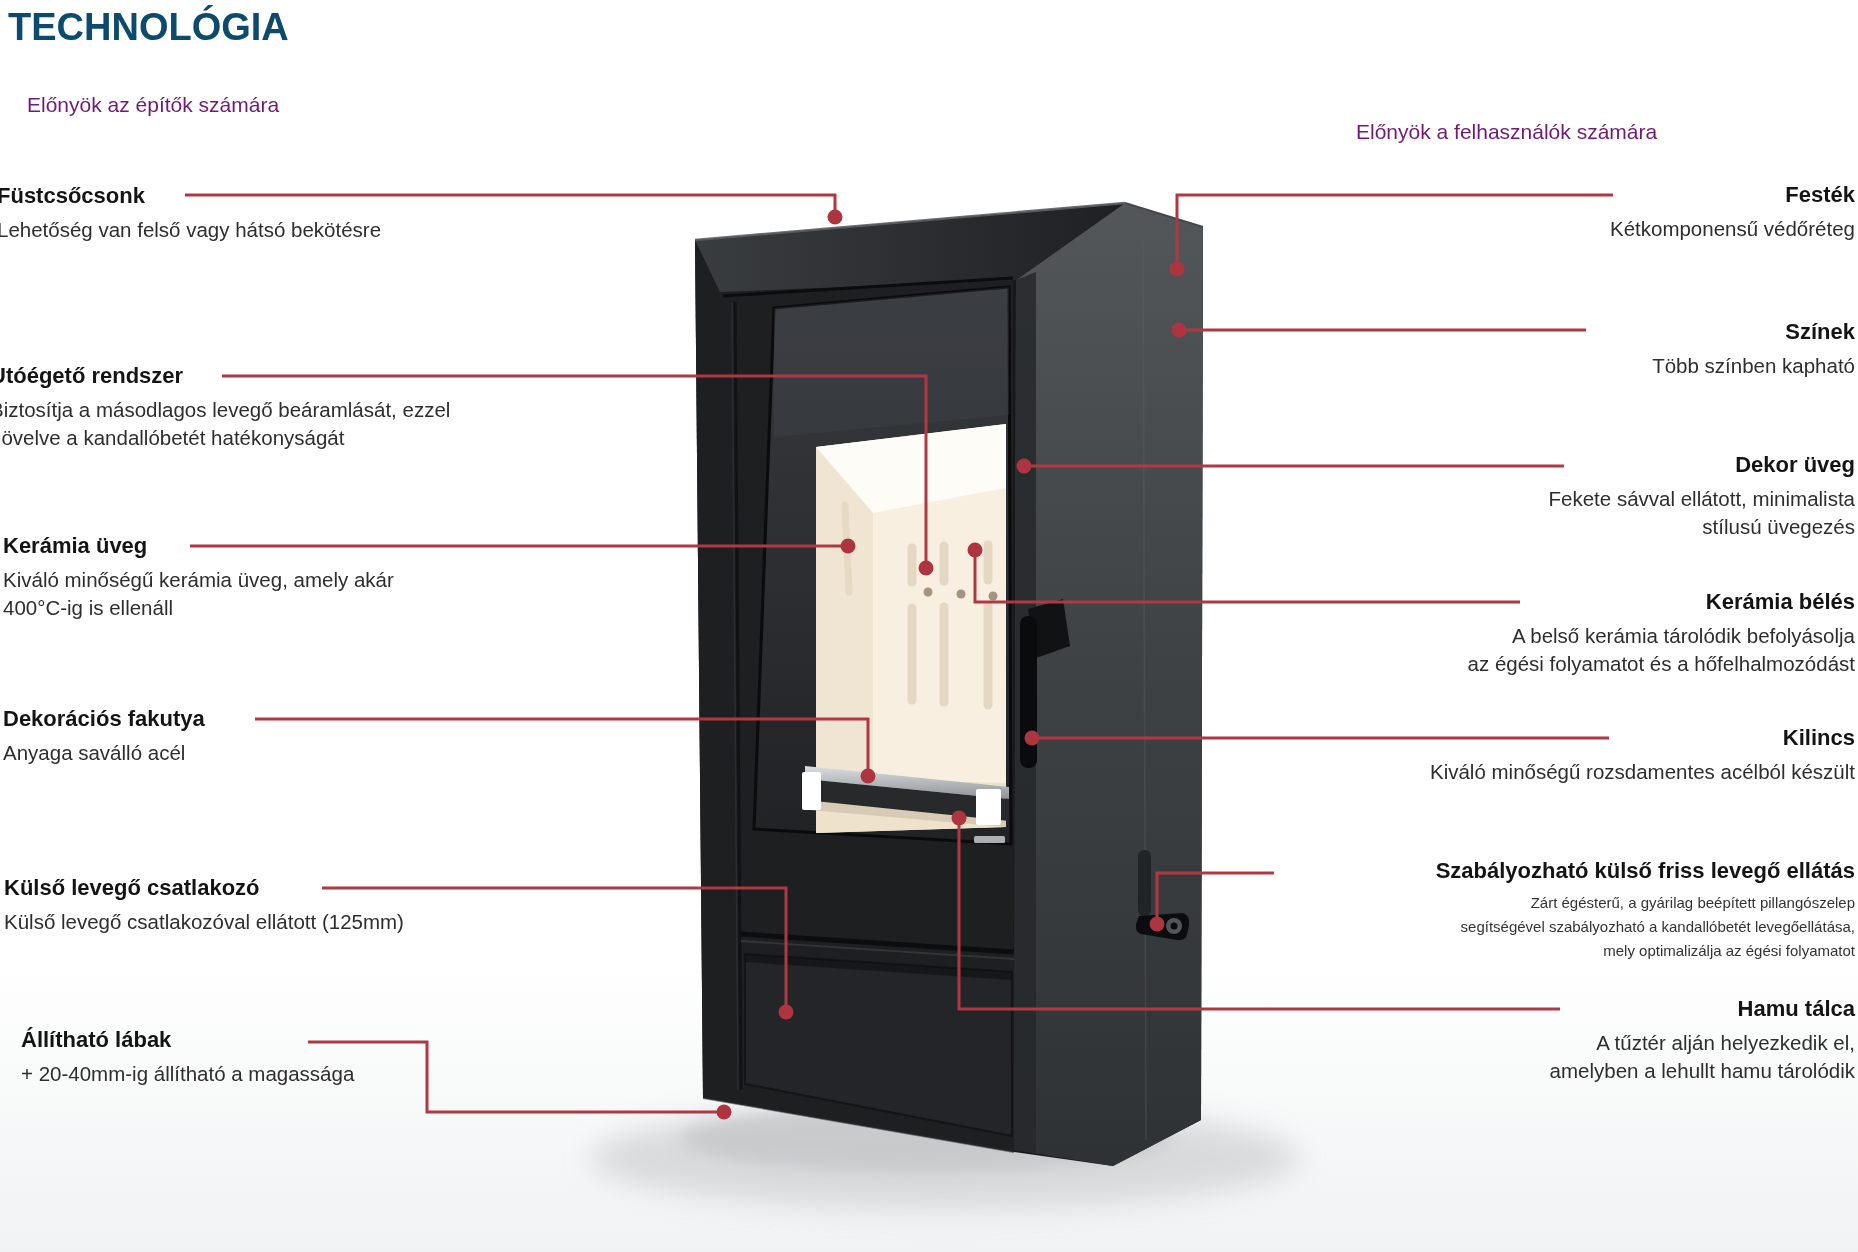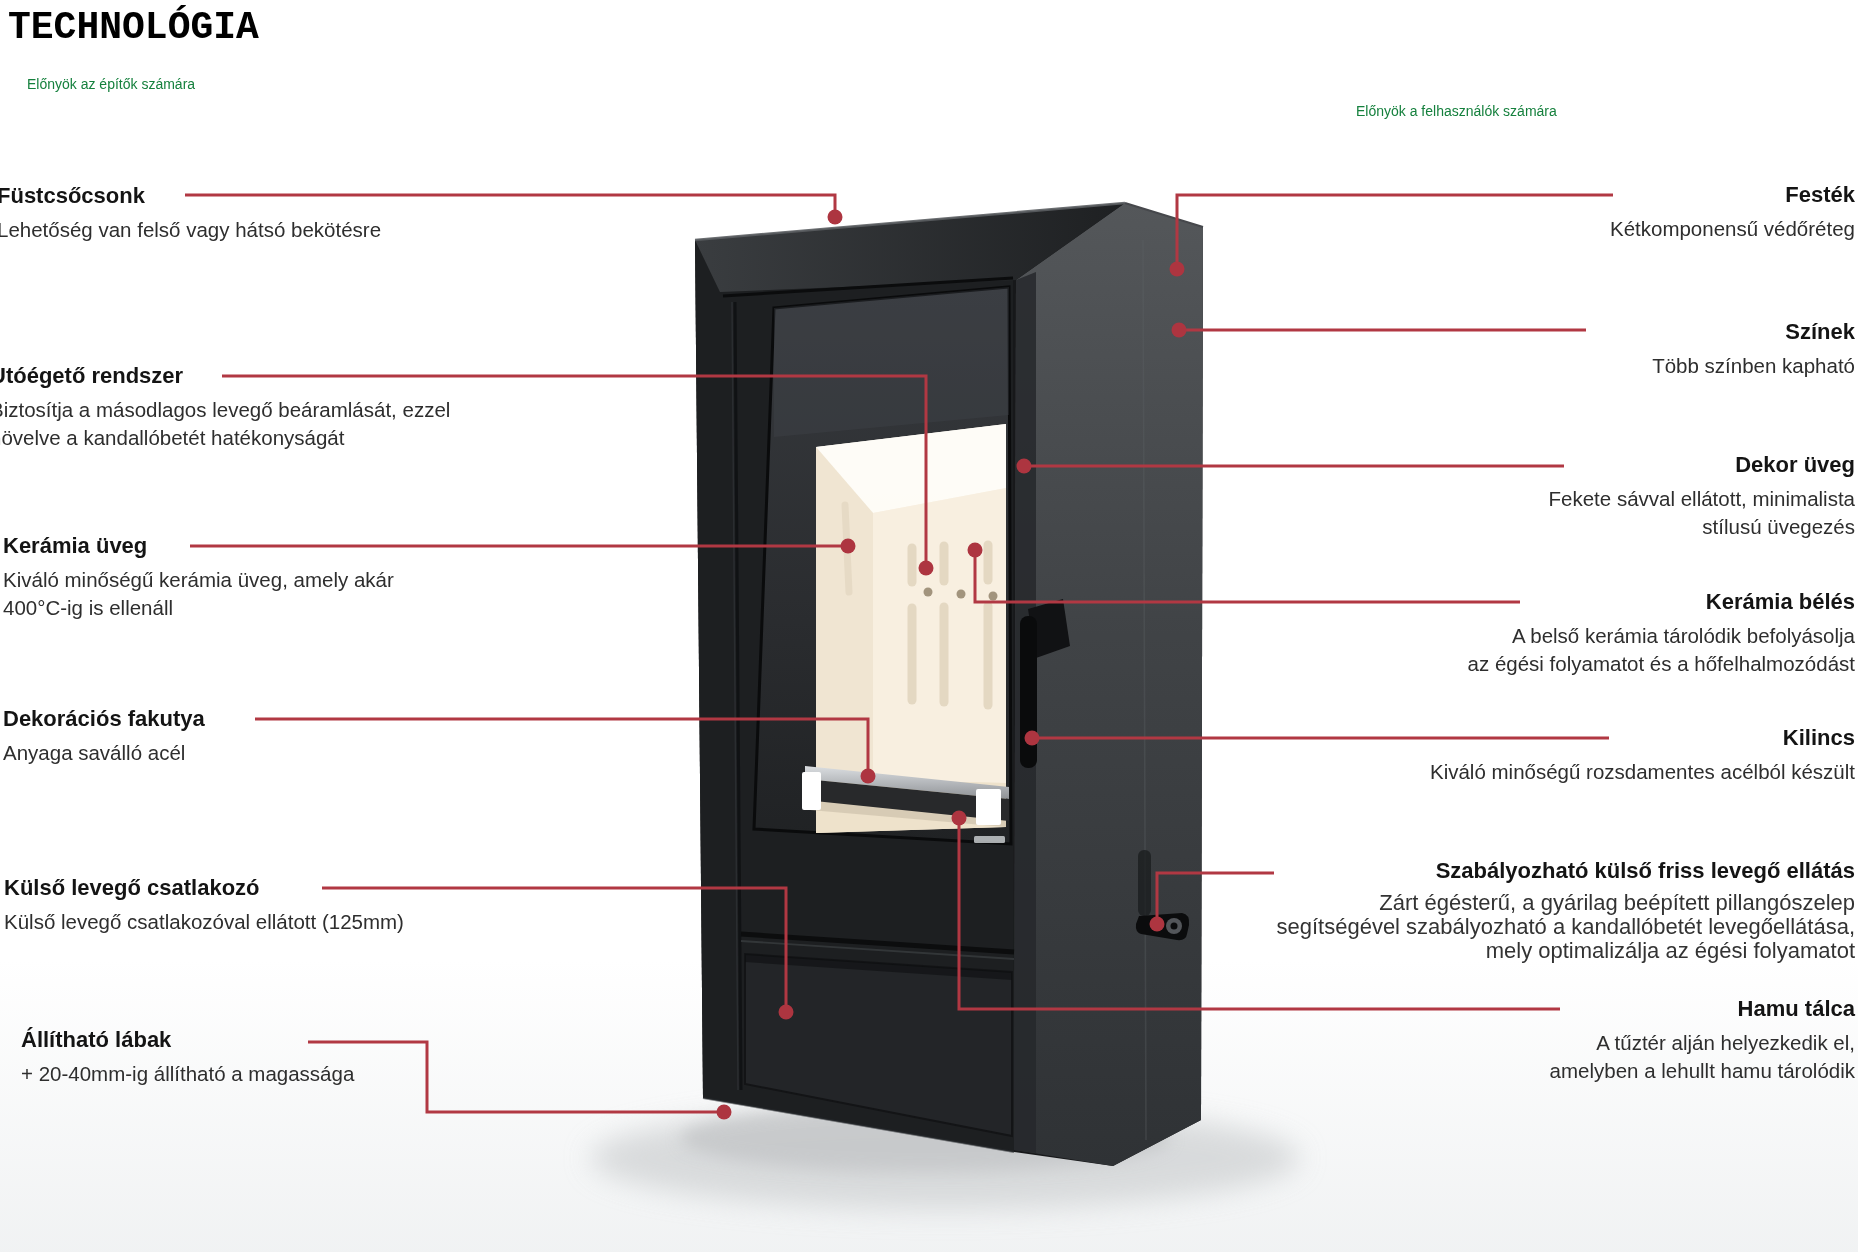--- a/index.html
+++ b/index.html
@@ -2,28 +2,28 @@
 <html><head>
 <meta charset="utf-8">
 <style>
   html,body{margin:0;padding:0;background:#fff;}
   #canvas{
     position:relative;width:1858px;height:1252px;overflow:hidden;background:#ffffff;
     font-family:"Liberation Sans","DejaVu Sans",sans-serif;
   }
   #scene{position:absolute;left:0;top:0;}
   .txt{position:absolute;white-space:nowrap;}
-  .page-title{font-size:38px;font-weight:800;color:#000000;letter-spacing:0;font-family:Liberation Mono, monospace;}
-  .subtitle{font-size:14px;color:#15803d;}
+  .page-title{font-size:38px;font-weight:800;color:#0c4a6e;letter-spacing:0;}
+  .subtitle{font-size:21px;color:#701a75;margin-top:17px;}
   .feat{position:absolute;}
   .feat.left{text-align:left;}
   .feat.right{right:3px;text-align:right;}
   .flabel{font-size:22px;font-weight:bold;color:#141414;line-height:27px;margin-bottom:7px;white-space:nowrap;}
   .fline{font-size:20.5px;color:#2e2e2e;line-height:28px;white-space:nowrap;}
-  .feat.small .fline{font-size:22px;line-height:24px;color:#333;}
+  .feat.small .fline{font-size:15px;line-height:24px;color:#333;}
 </style>
 </head>
 <body>
 
 <div id="canvas">
 
   <svg id="scene" width="1858" height="1252" viewBox="0 0 1858 1252">
     <defs>
       <linearGradient id="gFloor" x1="0" y1="0" x2="0" y2="1">
         <stop offset="0" stop-color="#ffffff"></stop>

